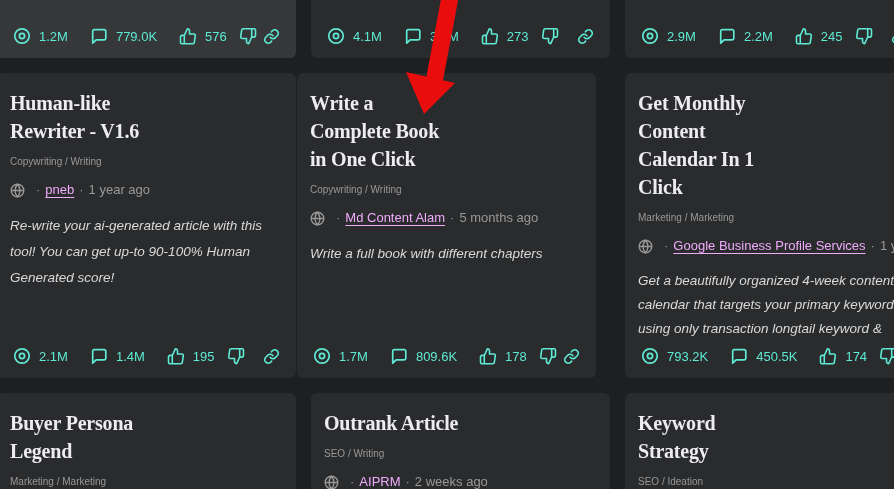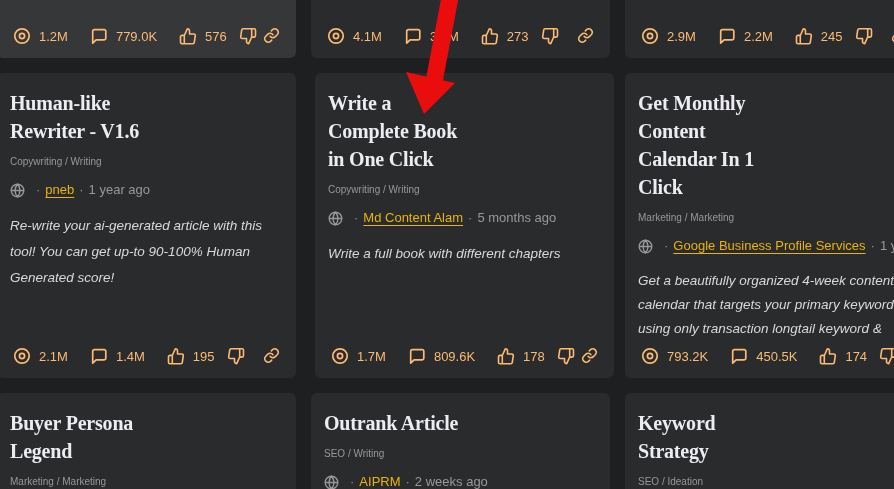--- a/index.html
+++ b/index.html
@@ -21,28 +21,28 @@
   }
   .card-category{
     color:#989898;font-size:10px;line-height:16px;margin:0 0 12px 0;white-space:nowrap;
   }
   .card-meta{
     color:#989898;font-size:13px;line-height:16px;margin:0 0 15px 0;
     display:flex;align-items:center;white-space:nowrap;
   }
   .card-meta .globe{flex:0 0 auto;margin-right:6px;display:inline-flex;}
   .card-meta .dot{margin:0 5px;}
-  .author{color:#eab308;text-decoration:underline;text-underline-offset:3px;cursor:pointer;text-align:center;}
+  .author{color:#f0abfc;text-decoration:underline;text-underline-offset:3px;cursor:pointer;text-align:center;}
   .author.plain{text-decoration:none;cursor:default;}
   .card-desc{
     color:#d9d9d9;font-size:13.5px;line-height:26px;white-space:pre;margin:0;font-style:italic;
   }
   .stats{
     position:absolute;left:16px;right:16px;bottom:13px;
-    display:flex;color:#fdba74;font-size:13px;
+    display:flex;align-items:center;color:#5eead4;font-size:13px;
   }
   .stat{display:flex;align-items:center;gap:8px;}
   .stat + .stat{margin-left:22px;}
   .stat svg{display:block;}
   .thumb-down-btn{margin-left:12px;display:flex;cursor:pointer;}
   .share-btn{margin-left:auto;display:flex;cursor:pointer;}
   .overlay{position:absolute;left:0;top:0;z-index:10;pointer-events:none;}
 </style>
 </head>
 <body>
@@ -216,21 +216,21 @@
         </svg>
     </span>
     <span class="share-btn">
       <svg width="17" height="17" viewBox="0 0 18 18">
           <use href="#i-link"></use>
         </svg>
     </span>
   </div>
 </div>
 
-<div class="card" style="left:315px;top:73px;">
+<div class="card" style="left:297px;top:73px;">
   <h3 class="card-title">Write a
 Complete Book
 in One Click</h3>
   <div class="card-category">Copywriting / Writing</div>
   <div class="card-meta">
     <span class="globe">
       <svg width="15" height="15" viewBox="0 0 15 15">
           <use href="#i-globe"></use>
         </svg>
     </span>

